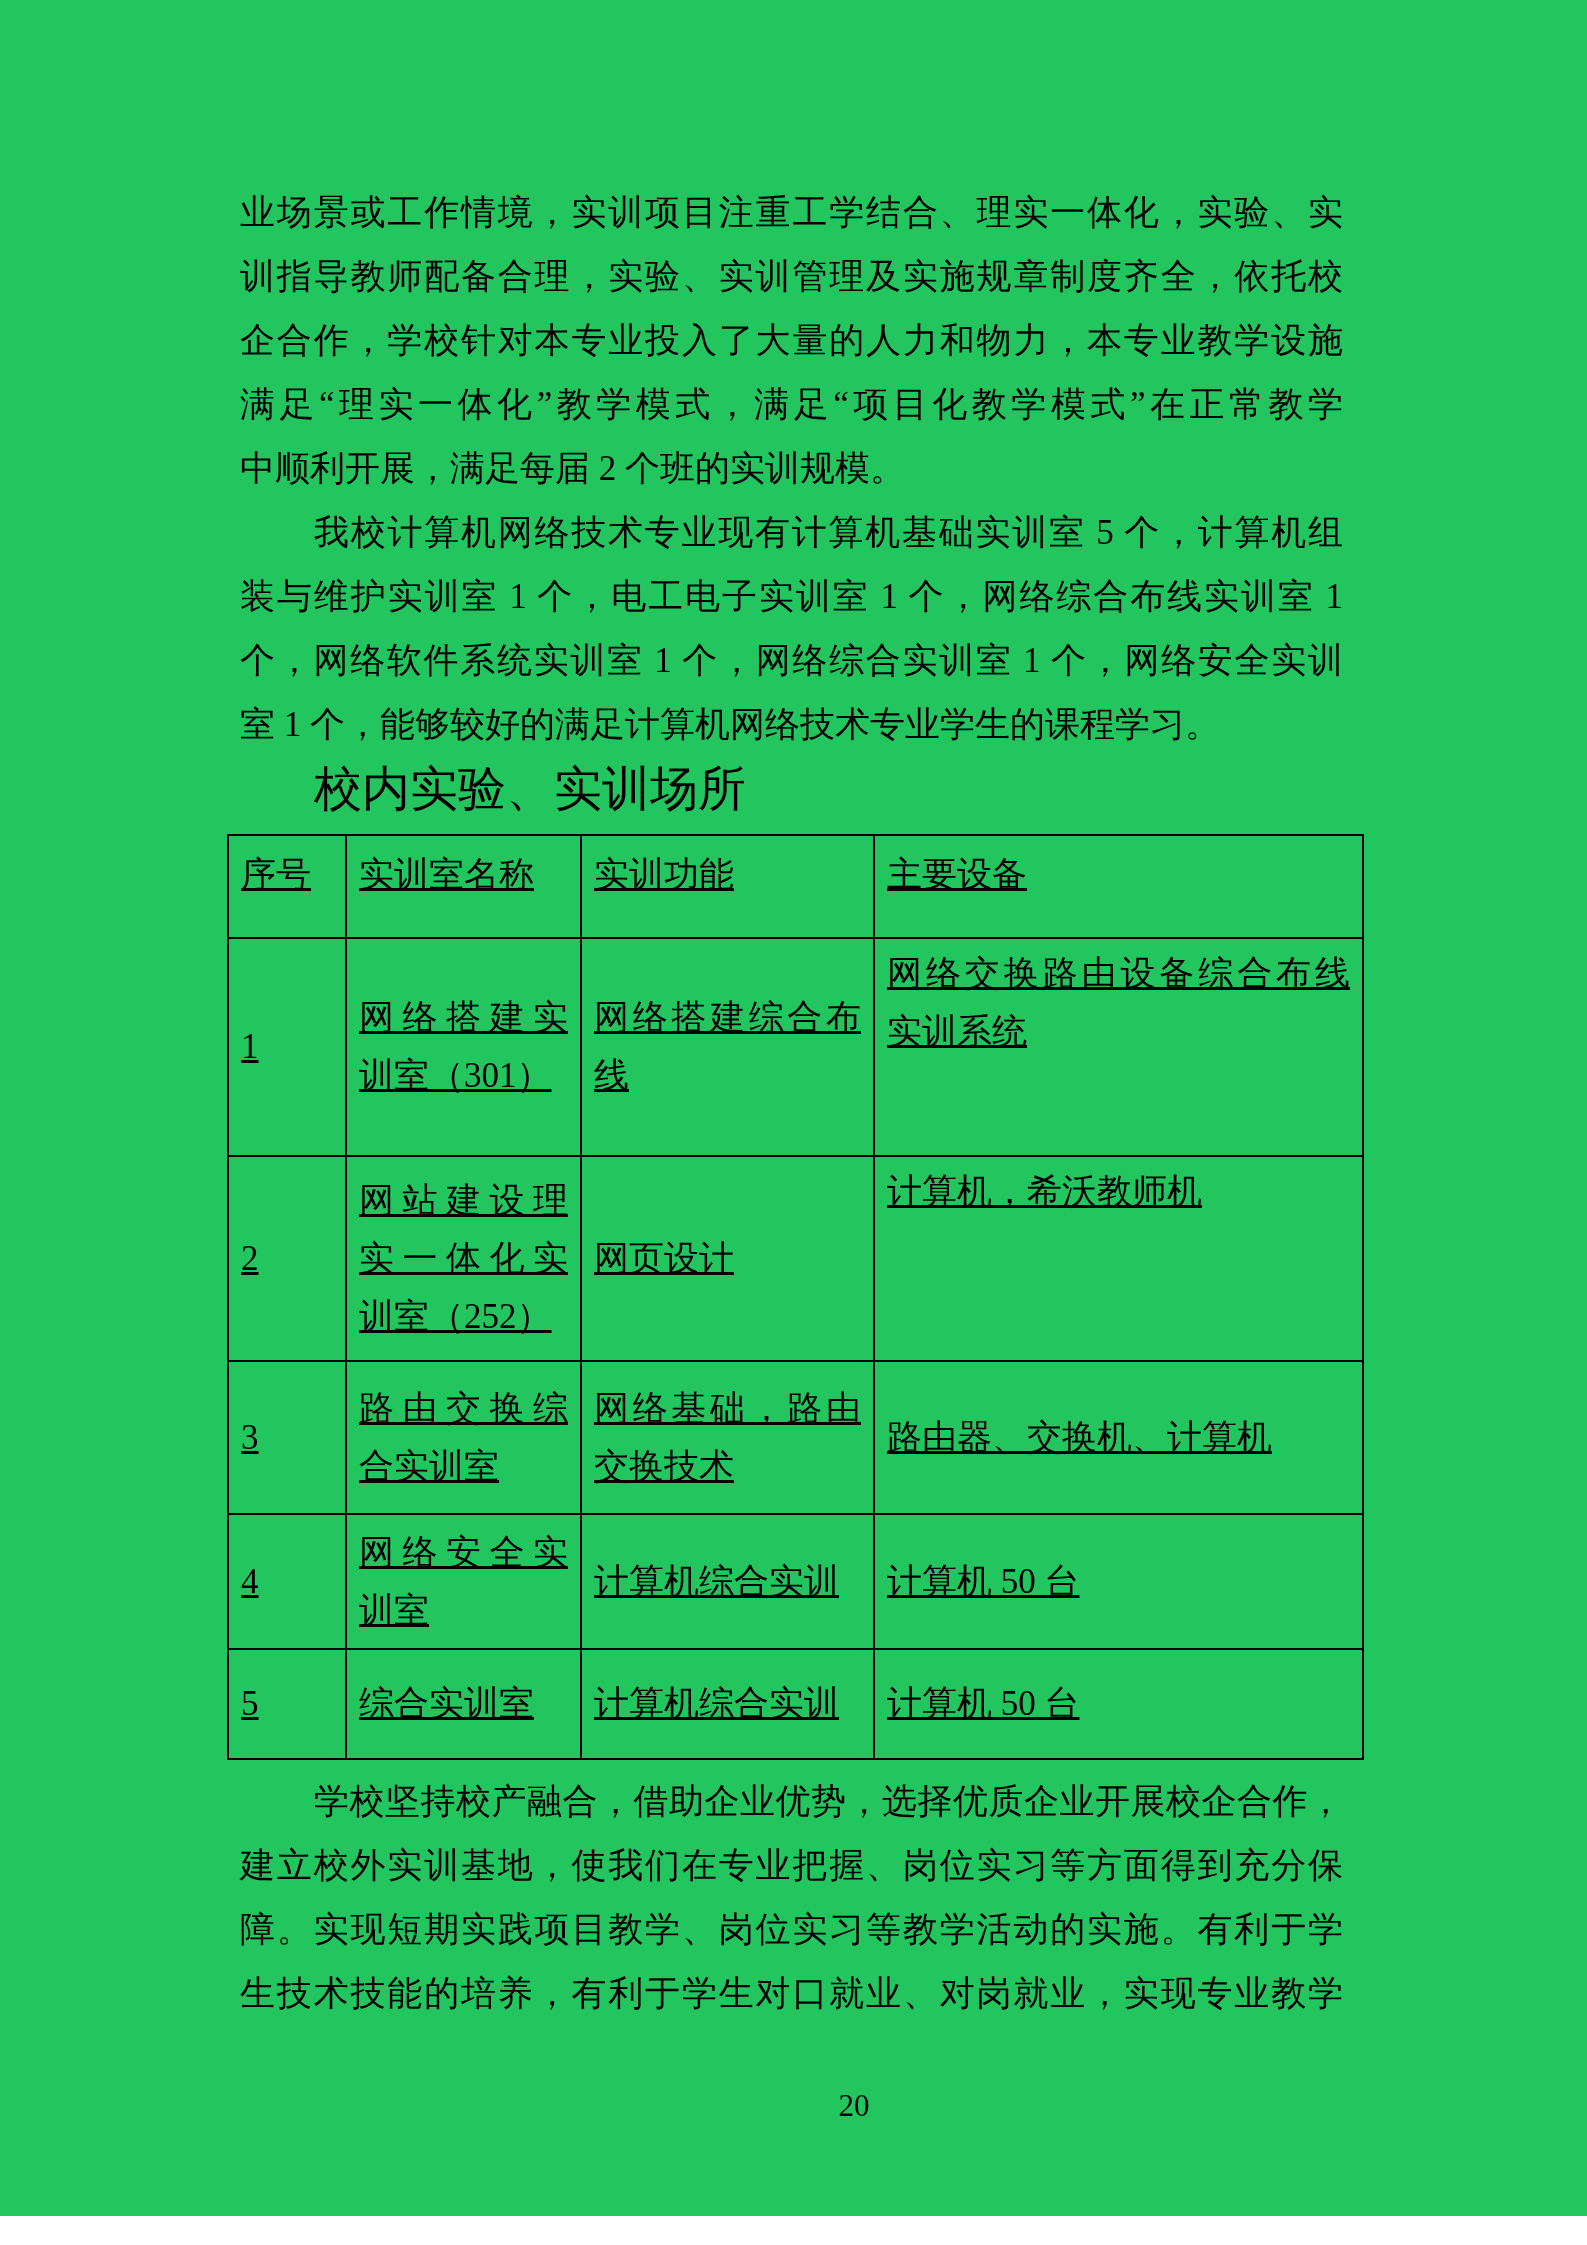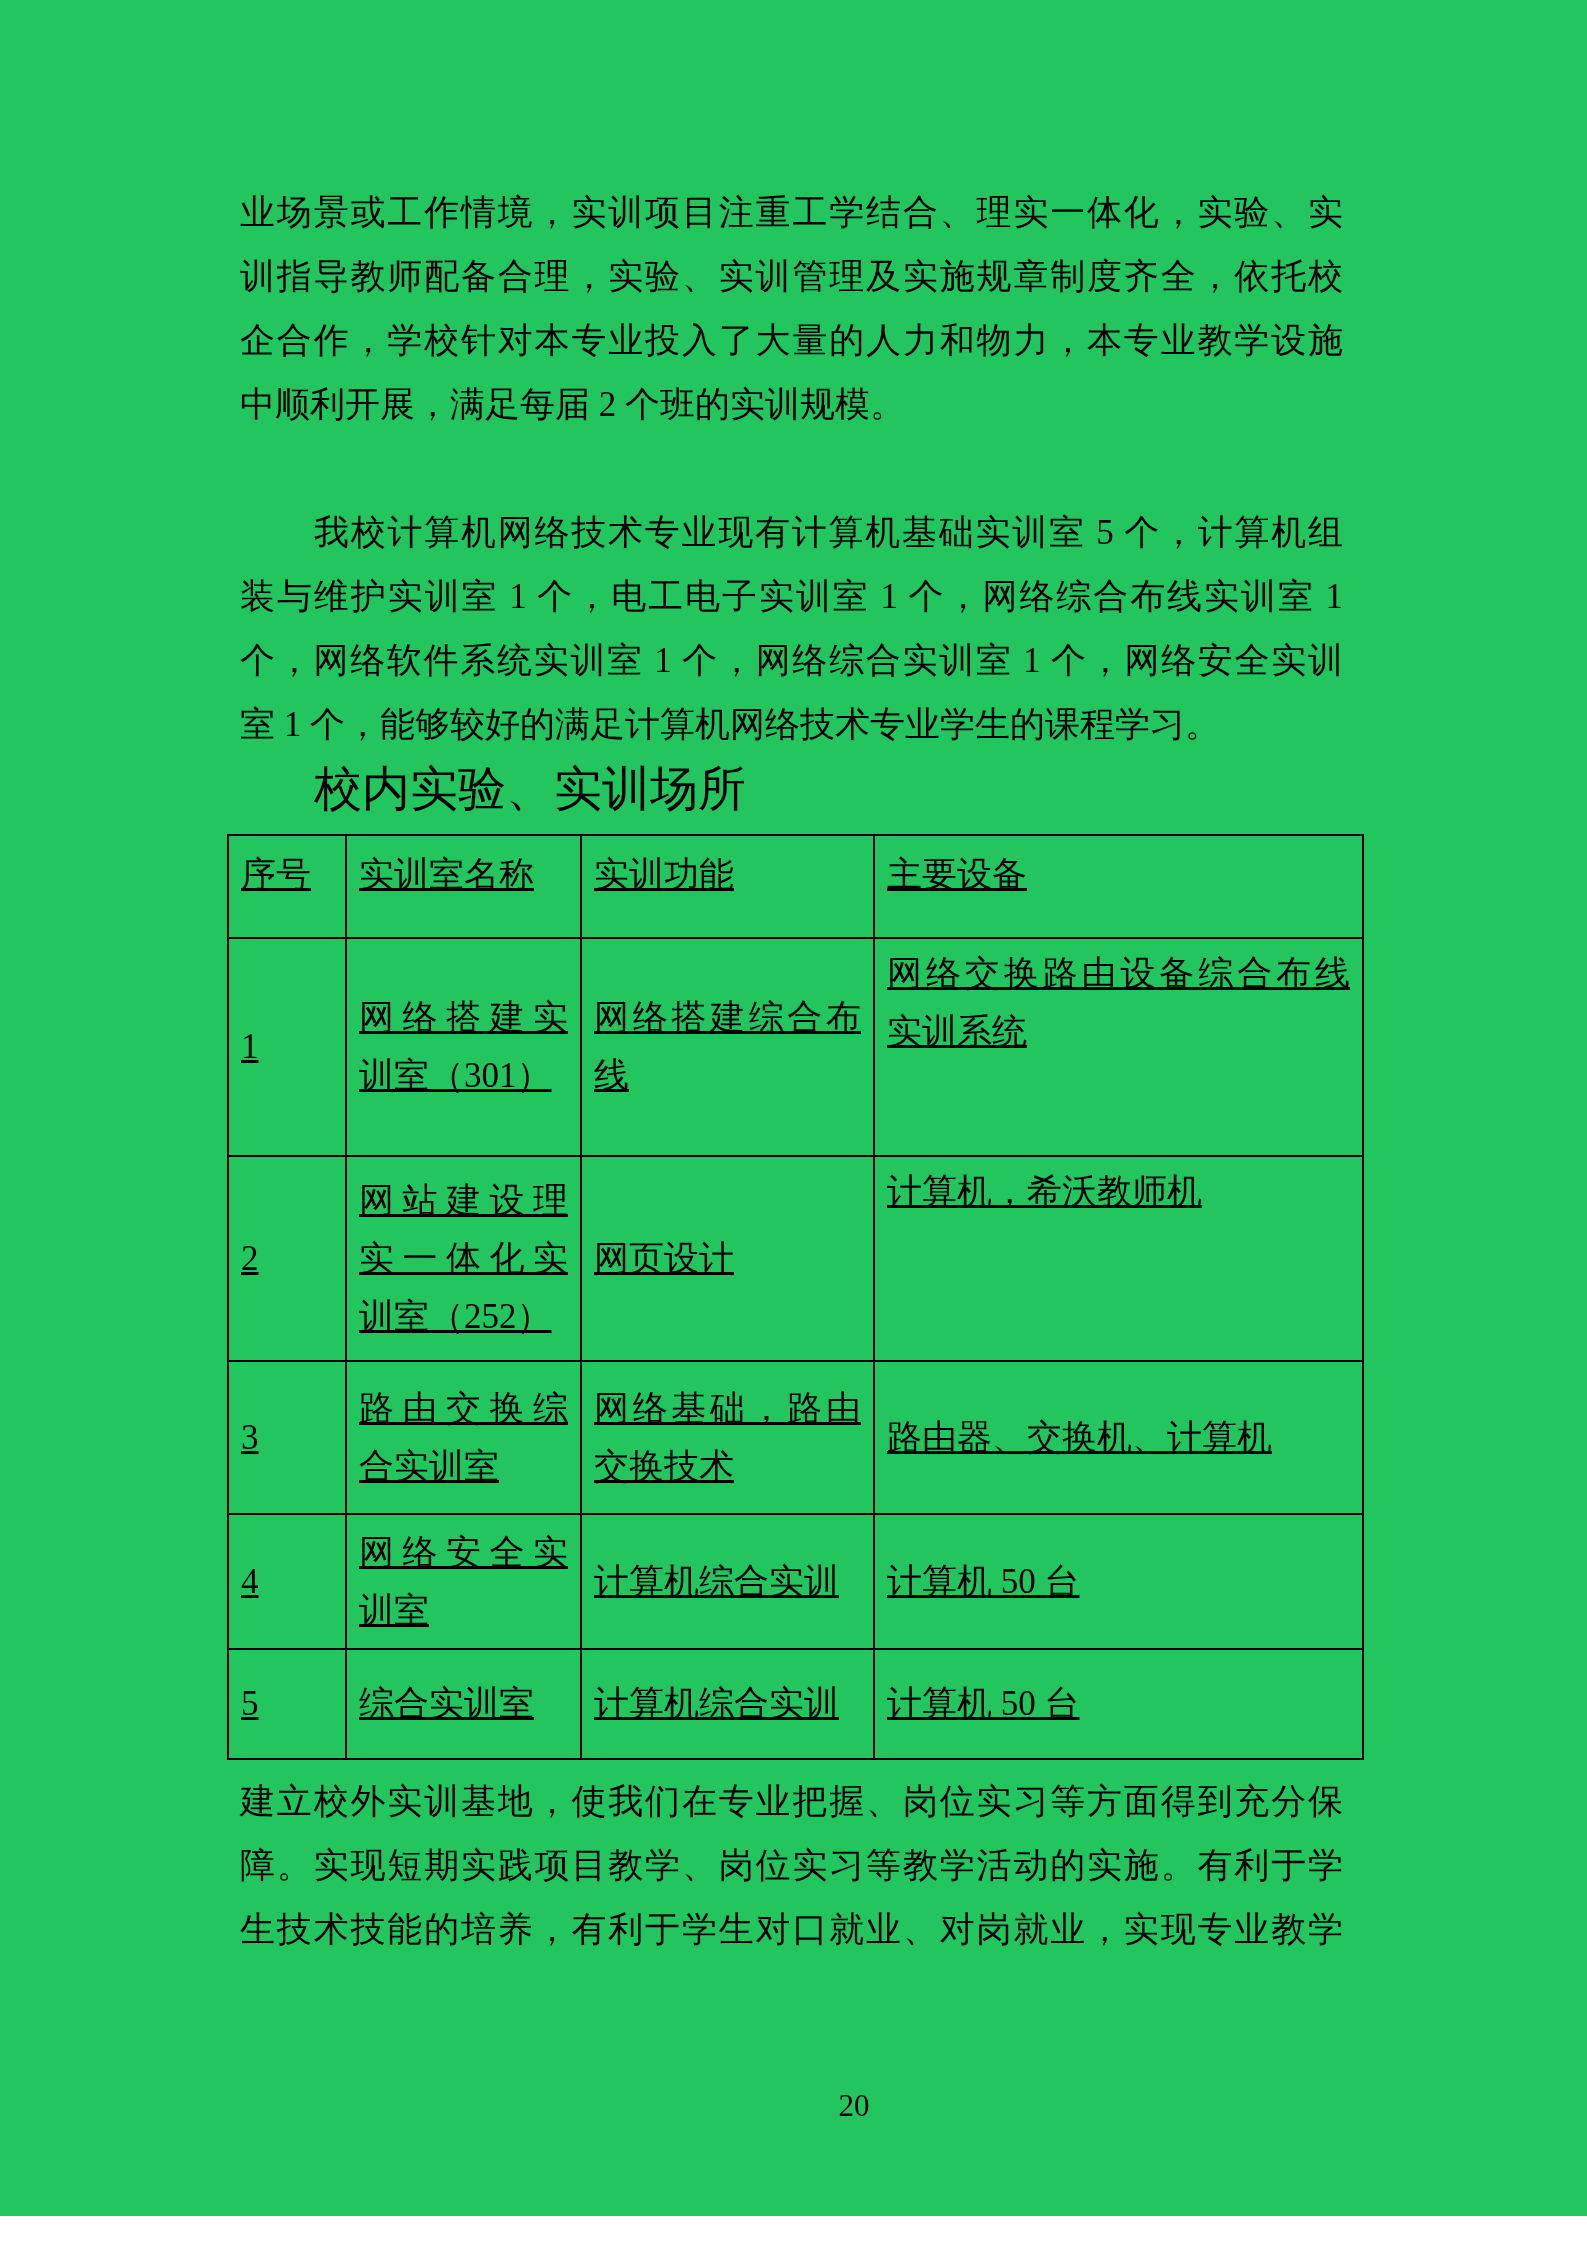--- a/index.html
+++ b/index.html
@@ -82,20 +82,21 @@
 </style>
 </head>
 <body>
 
 <div class="page">
 
   <div class="para" style="top:181px">
       <div class="line">业场景或工作情境，实训项目注重工学结合、理实一体化，实验、实</div>
       <div class="line">训指导教师配备合理，实验、实训管理及实施规章制度齐全，依托校</div>
       <div class="line">企合作，学校针对本专业投入了大量的人力和物力，本专业教学设施</div>
+      <div class="line">满足“理实一体化”教学模式，满足“项目化教学模式”在正常教学</div>
       <div class="line lastline">中顺利开展，满足每届 2 个班的实训规模。</div>
     </div>
 
   <div class="para" style="top:501px">
       <div class="line indent">我校计算机网络技术专业现有计算机基础实训室 5 个，计算机组</div>
       <div class="line">装与维护实训室 1 个，电工电子实训室 1 个，网络综合布线实训室 1</div>
       <div class="line">个，网络软件系统实训室 1 个，网络综合实训室 1 个，网络安全实训</div>
       <div class="line lastline">室 1 个，能够较好的满足计算机网络技术专业学生的课程学习。</div>
     </div>
 
@@ -192,20 +193,21 @@
             <div class="line lastline">计算机综合实训</div>
           </td>
           <td>
             <div class="line lastline">计算机 50 台</div>
           </td>
         </tr>
       </tbody>
   </table>
 
   <div class="para" style="top:1770px">
+      <div class="line indent">学校坚持校产融合，借助企业优势，选择优质企业开展校企合作，</div>
       <div class="line">建立校外实训基地，使我们在专业把握、岗位实习等方面得到充分保</div>
       <div class="line">障。实现短期实践项目教学、岗位实习等教学活动的实施。有利于学</div>
       <div class="line">生技术技能的培养，有利于学生对口就业、对岗就业，实现专业教学</div>
     </div>
 
   <div class="footer">20</div>
 
 </div>
 
 </body></html>

